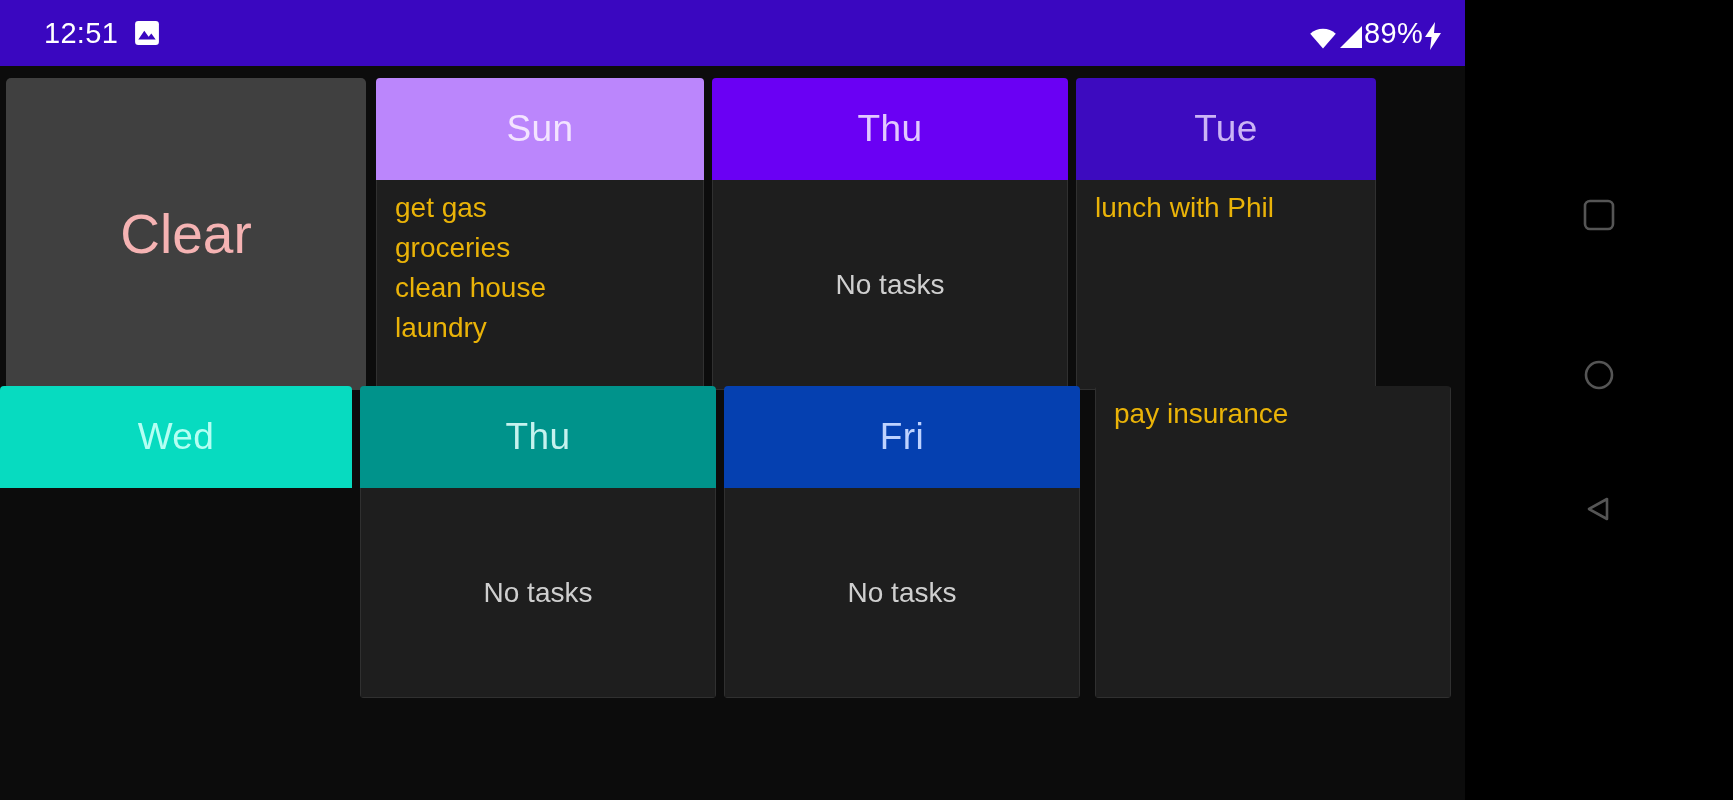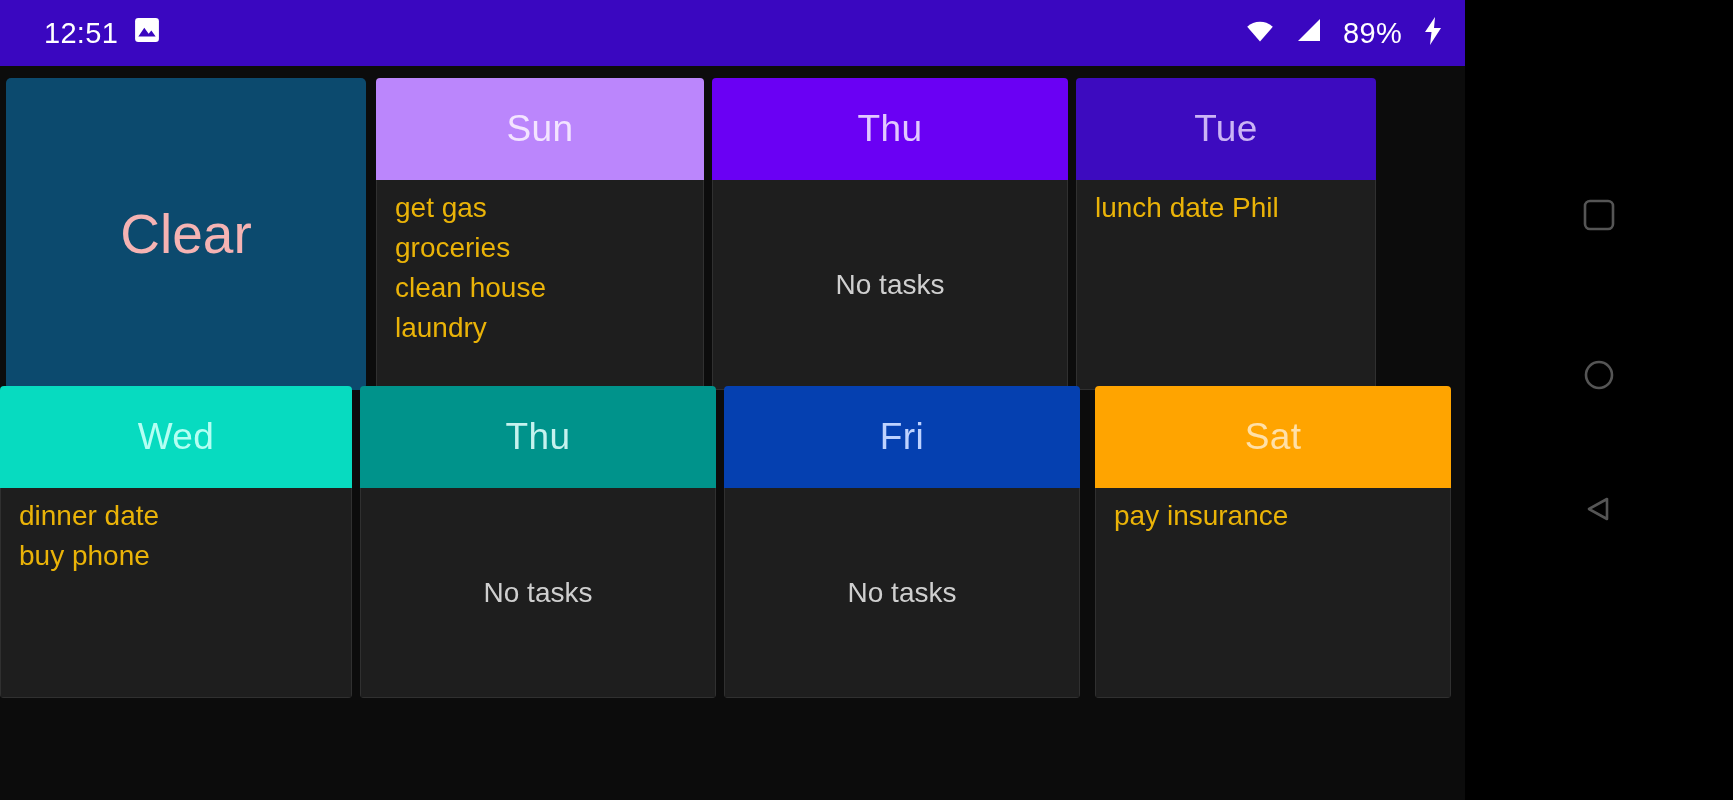--- a/index.html
+++ b/index.html
@@ -19,25 +19,25 @@
 
   
   #status-bar {
     position:absolute; left:0; top:0;
     width:1465px; height:66px;
     background:#3a07c0;
     display:flex; align-items:center;
     padding:0 22px 0 44px;
     color:#ffffff;
   }
-  #status-left { display:flex; align-items:flex-start; gap:16px; }
+  #status-left { display:flex; align-items:center; gap:16px; }
   #clock { font-size:29px; letter-spacing:0.3px; color:#fff; }
   .photo-icon { width:26px; height:26px; display:block; }
   #status-spacer { flex:1; }
-  #status-right { display:flex; align-items:flex-start; gap:21px; }
+  #status-right { display:flex; align-items:flex-end; gap:0; }
   .wifi-icon { width:30px; height:26px; display:block; }
   .signal-icon { width:26px; height:26px; display:block; }
   #battery-pct { font-size:29px; color:#fff; letter-spacing:0.3px; }
   .bolt-icon { width:20px; height:28px; display:block; }
 
   
   #grid {
     position:absolute; left:0; top:66px;
     width:1465px; height:734px;
     padding:6px 0 0 0;
@@ -92,21 +92,21 @@
     transform:translateY(-50%);
     text-align:center;
     font-size:28px;
     color:#cfcfcf;
   }
 
   
   .clear-card {
     position:absolute; inset:0;
     border-radius:5px;
-    background:#0c4a6e;
+    background:#404040;
     display:flex; align-items:center; justify-content:center;
     font-size:55px;
     color:#f5b3b3;
   }
 
   
   #nav-bar {
     position:absolute; left:1465px; top:0;
     width:268px; height:800px;
     background:#000;
@@ -192,38 +192,34 @@
           </div>
         </div>
       </div>
 
       <div class="cell" style="width:300px;">
         <div class="card">
           <div class="day-header" style="background:#3d0bbf; color:#cbb4f5;">
             <span>Tue</span>
           </div>
           <div class="task-body">
-            <div class="task-line">lunch date Phil</div>
+            <div class="task-line">lunch with Phil</div>
           </div>
         </div>
       </div>
 
     </div>
 
     <div class="row" id="row-bottom">
 
       <div class="cell" style="width:352px; margin-right:8px;">
         <div class="card">
           <div class="day-header" style="background:#07dbc0; color:#b4fff3;">
             <span>Wed</span>
           </div>
-          <div class="task-body">
-            <div class="task-line">dinner date</div>
-            <div class="task-line">buy phone</div>
-          </div>
         </div>
       </div>
 
       <div class="cell" style="width:356px; margin-right:8px;">
         <div class="card">
           <div class="day-header" style="background:#00938b; color:#c5f2ee;">
             <span>Thu</span>
           </div>
           <div class="task-body">
             <div class="no-tasks">No tasks</div>
@@ -237,23 +233,20 @@
             <span>Fri</span>
           </div>
           <div class="task-body">
             <div class="no-tasks">No tasks</div>
           </div>
         </div>
       </div>
 
       <div class="cell" style="width:356px;">
         <div class="card">
-          <div class="day-header" style="background:#ffa400; color:#ffe0a8;">
-            <span>Sat</span>
-          </div>
           <div class="task-body">
             <div class="task-line">pay insurance</div>
           </div>
         </div>
       </div>
 
     </div>
   </div>
 </div>
 

